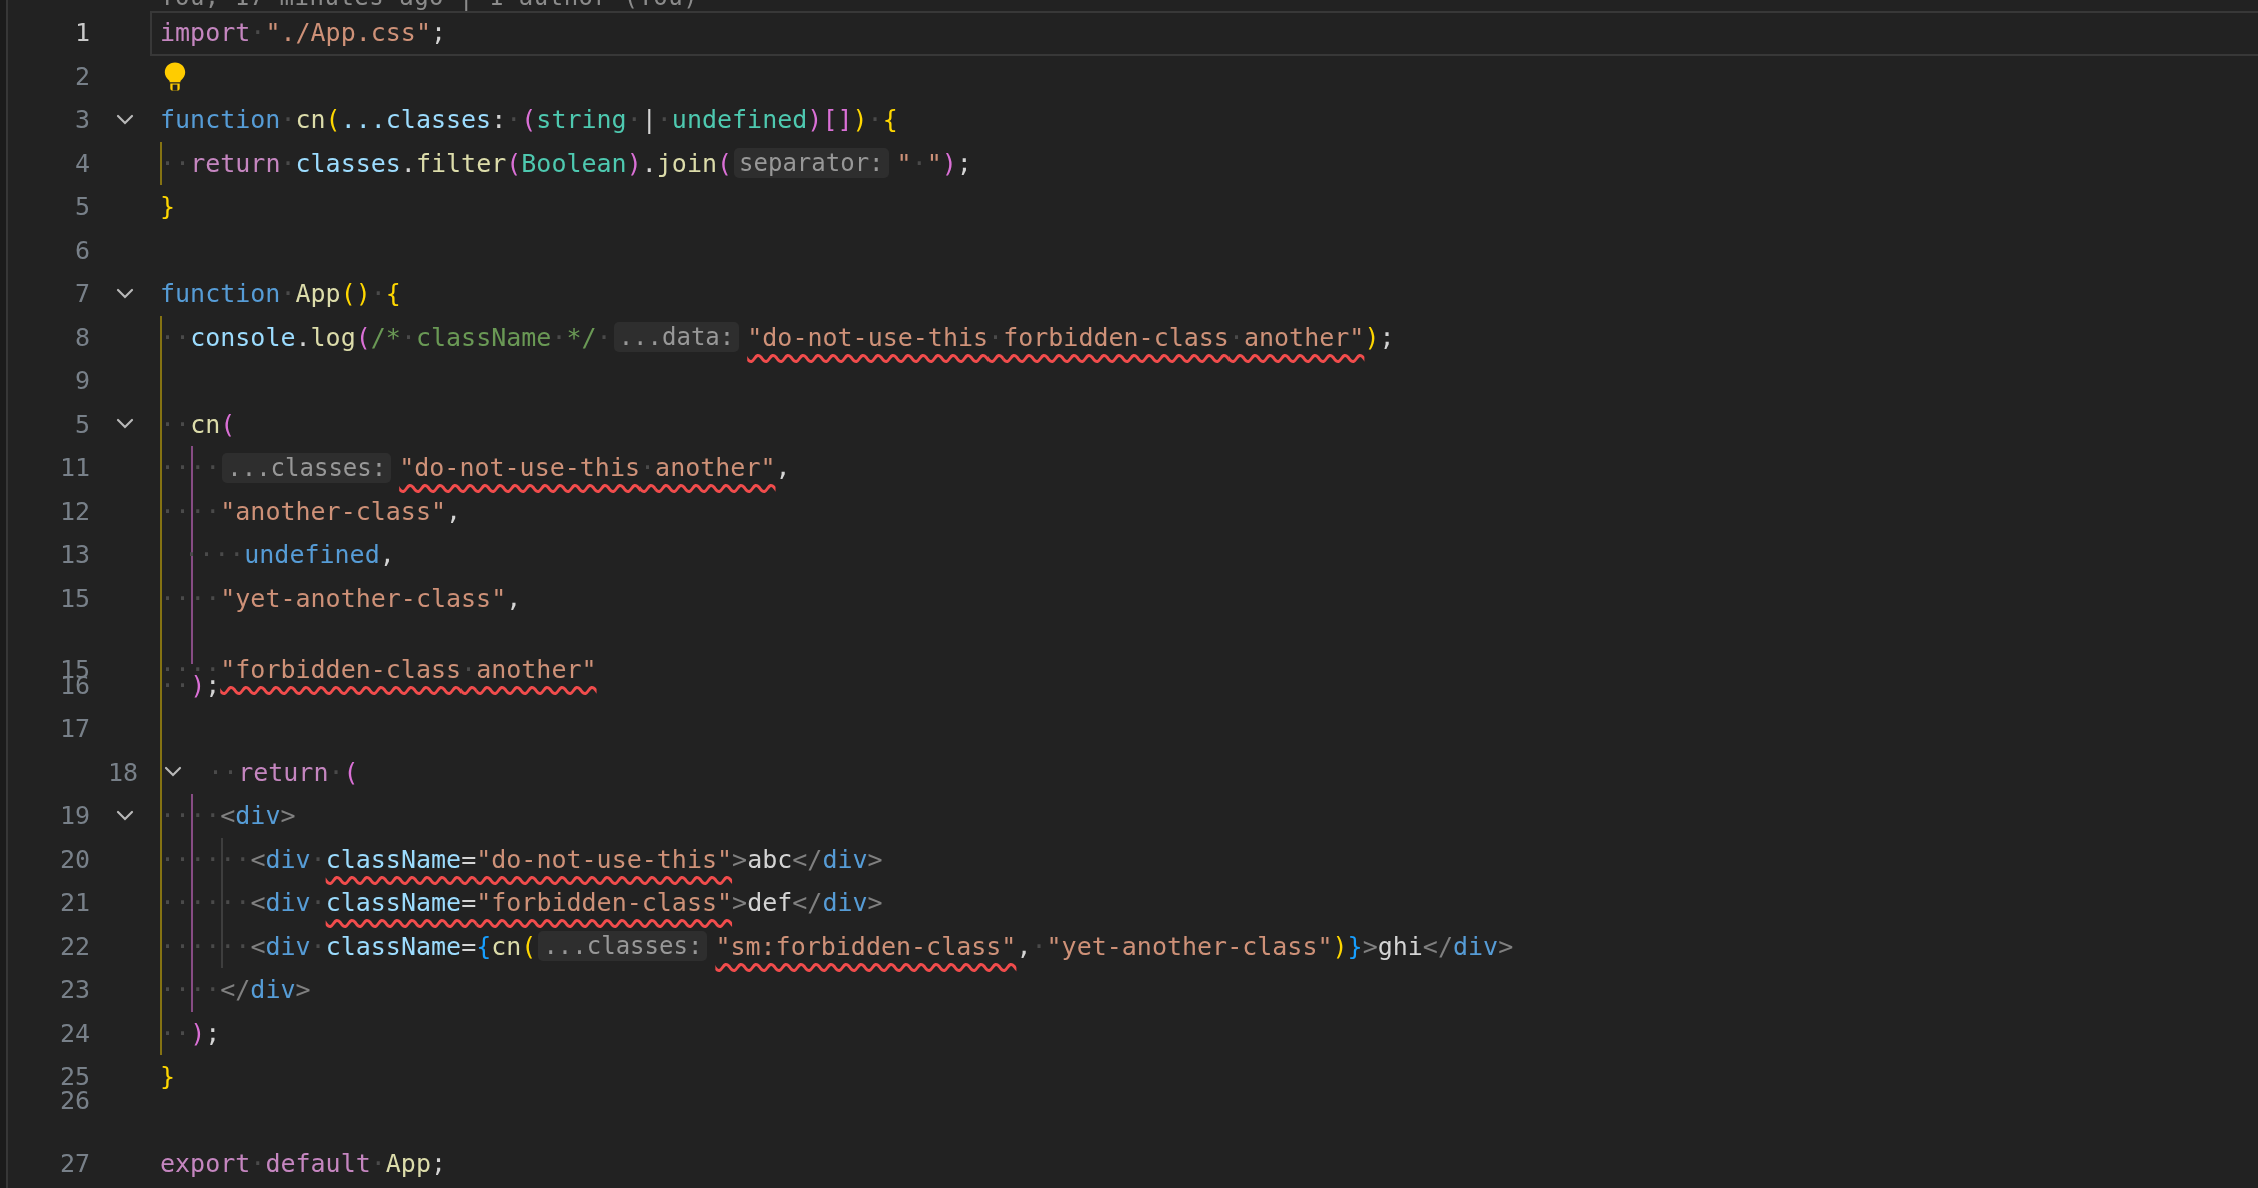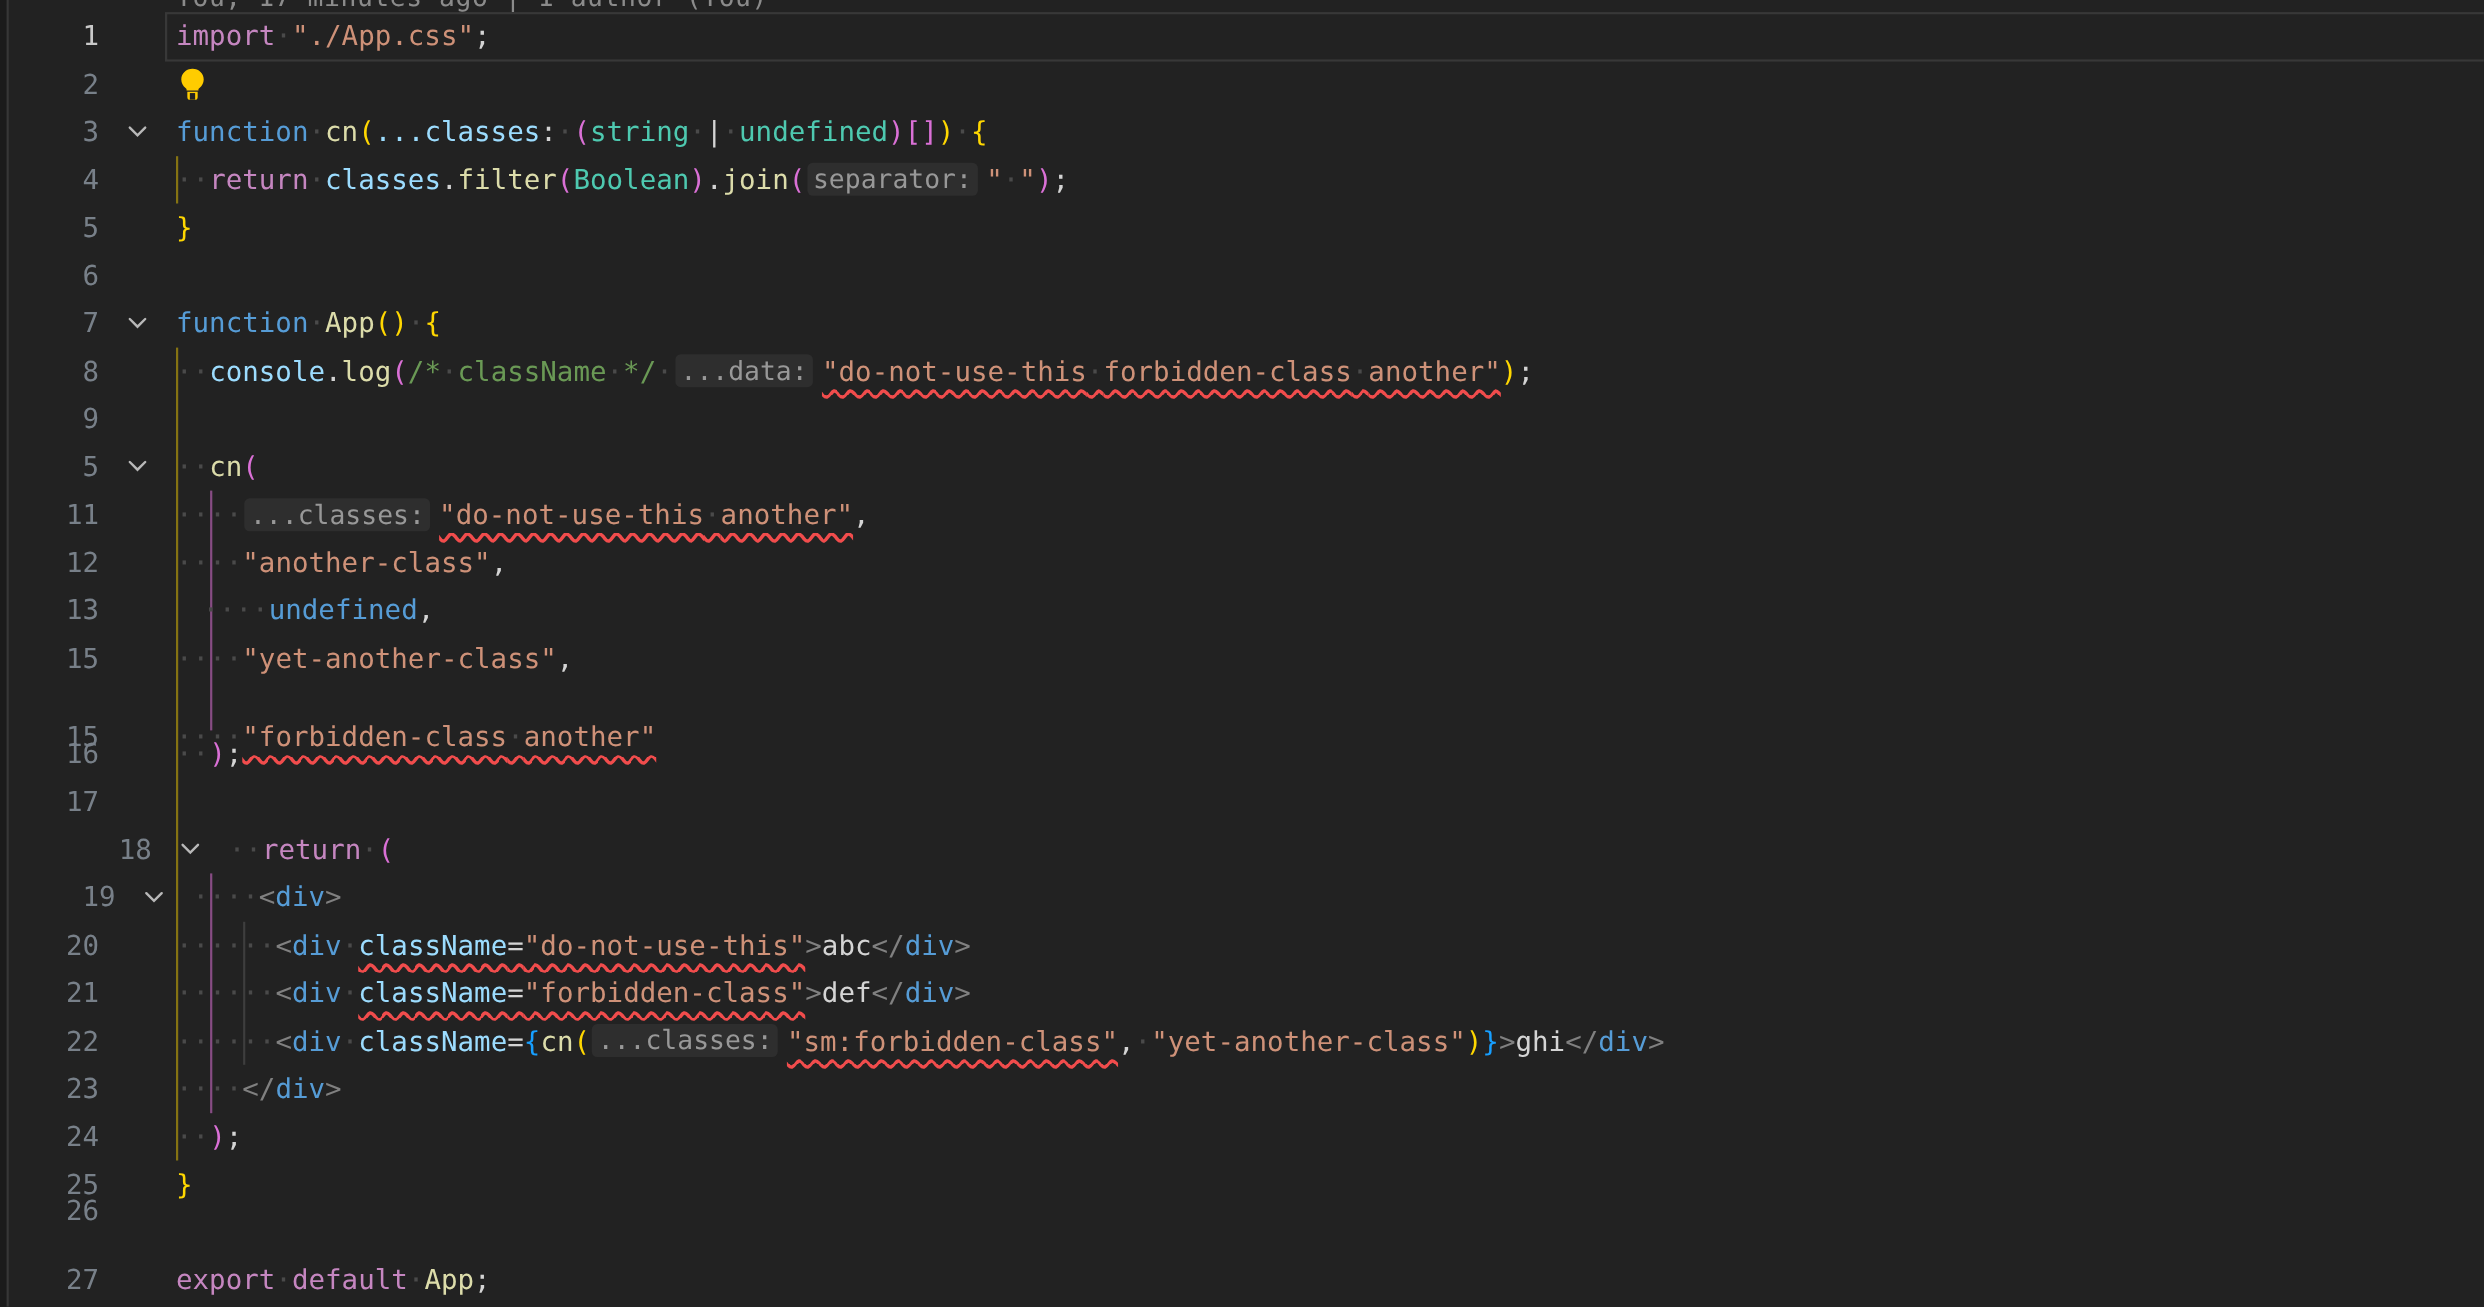--- a/index.html
+++ b/index.html
@@ -85,21 +85,21 @@
       <div class="row" style="top: 446px;"><div class="ln">11</div><div class="fold"></div><div class="code"><span class="tk" style="color:#D4D4D4"><span class="ws">·</span><span class="ws">·</span><span class="ws">·</span><span class="ws">·</span></span><span class="tk inlay" style="color:#D4D4D4">...classes:</span><span class="tk sq" style="color:#CE9178">"do-not-use-this<span class="ws">·</span>another"</span><span class="tk" style="color:#D4D4D4">,</span></div></div>
       <div class="row" style="top: 489.5px;"><div class="ln">12</div><div class="fold"></div><div class="code"><span class="tk" style="color:#D4D4D4"><span class="ws">·</span><span class="ws">·</span><span class="ws">·</span><span class="ws">·</span></span><span class="tk" style="color:#CE9178">"another-class"</span><span class="tk" style="color:#D4D4D4">,</span></div></div>
       <div class="row" style="top: 533px; gap: 12px;"><div class="ln">13</div><div class="fold"></div><div class="code"><span class="tk" style="color:#D4D4D4"><span class="ws">·</span><span class="ws">·</span><span class="ws">·</span><span class="ws">·</span></span><span class="tk" style="color:#569CD6">undefined</span><span class="tk" style="color:#D4D4D4">,</span></div></div>
       <div class="row" style="top: 576.5px;"><div class="ln">15</div><div class="fold"></div><div class="code"><span class="tk" style="color:#D4D4D4"><span class="ws">·</span><span class="ws">·</span><span class="ws">·</span><span class="ws">·</span></span><span class="tk" style="color:#CE9178">"yet-another-class"</span><span class="tk" style="color:#D4D4D4">,</span></div></div>
       <div class="row" style="top: 648px;"><div class="ln">15</div><div class="fold"></div><div class="code"><span class="tk" style="color:#D4D4D4"><span class="ws">·</span><span class="ws">·</span><span class="ws">·</span><span class="ws">·</span></span><span class="tk sq" style="color:#CE9178">"forbidden-class<span class="ws">·</span>another"</span></div></div>
       <div class="row" style="top: 663.5px;"><div class="ln">16</div><div class="fold"></div><div class="code"><span class="tk" style="color:#D4D4D4"><span class="ws">·</span><span class="ws">·</span></span><span class="tk" style="color:#DA70D6">)</span><span class="tk" style="color:#D4D4D4">;</span></div></div>
       <div class="row" style="top: 707px;"><div class="ln">17</div><div class="fold"></div><div class="code"></div></div>
       <div class="row" style="top: 750.5px; margin-left: 48px;"><div class="ln">18</div><div class="fold"><svg width="20" height="14" viewBox="0 0 20 14">
             <path d="M3 3 L10 10 L17 3" stroke="#b8b8b8" stroke-width="2.2" fill="none" stroke-linecap="round"></path>
           </svg></div><div class="code"><span class="tk" style="color:#D4D4D4"><span class="ws">·</span><span class="ws">·</span></span><span class="tk" style="color:#C586C0">return<span class="ws">·</span></span><span class="tk" style="color:#DA70D6">(</span></div></div>
-      <div class="row" style="top: 794px; padding-left: 15px;"><div class="ln">19</div><div class="fold"><svg width="20" height="14" viewBox="0 0 20 14">
+      <div class="row" style="top: 794px;"><div class="ln">19</div><div class="fold"><svg width="20" height="14" viewBox="0 0 20 14">
             <path d="M3 3 L10 10 L17 3" stroke="#b8b8b8" stroke-width="2.2" fill="none" stroke-linecap="round"></path>
           </svg></div><div class="code"><span class="tk" style="color:#D4D4D4"><span class="ws">·</span><span class="ws">·</span><span class="ws">·</span><span class="ws">·</span></span><span class="tk" style="color:#808080">&lt;</span><span class="tk" style="color:#569CD6">div</span><span class="tk" style="color:#808080">&gt;</span></div></div>
       <div class="row" style="top: 837.5px;"><div class="ln">20</div><div class="fold"></div><div class="code"><span class="tk" style="color:#D4D4D4"><span class="ws">·</span><span class="ws">·</span><span class="ws">·</span><span class="ws">·</span><span class="ws">·</span><span class="ws">·</span></span><span class="tk" style="color:#808080">&lt;</span><span class="tk" style="color:#569CD6">div</span><span class="tk" style="color:#D4D4D4"><span class="ws">·</span></span><span class="tk sq" style="color:#9CDCFE">className</span><span class="tk sq" style="color:#D4D4D4">=</span><span class="tk sq" style="color:#CE9178">"do-not-use-this"</span><span class="tk" style="color:#808080">&gt;</span><span class="tk" style="color:#D4D4D4">abc</span><span class="tk" style="color:#808080">&lt;/</span><span class="tk" style="color:#569CD6">div</span><span class="tk" style="color:#808080">&gt;</span></div></div>
       <div class="row" style="top: 881px;"><div class="ln">21</div><div class="fold"></div><div class="code"><span class="tk" style="color:#D4D4D4"><span class="ws">·</span><span class="ws">·</span><span class="ws">·</span><span class="ws">·</span><span class="ws">·</span><span class="ws">·</span></span><span class="tk" style="color:#808080">&lt;</span><span class="tk" style="color:#569CD6">div</span><span class="tk" style="color:#D4D4D4"><span class="ws">·</span></span><span class="tk sq" style="color:#9CDCFE">className</span><span class="tk sq" style="color:#D4D4D4">=</span><span class="tk sq" style="color:#CE9178">"forbidden-class"</span><span class="tk" style="color:#808080">&gt;</span><span class="tk" style="color:#D4D4D4">def</span><span class="tk" style="color:#808080">&lt;/</span><span class="tk" style="color:#569CD6">div</span><span class="tk" style="color:#808080">&gt;</span></div></div>
       <div class="row" style="top: 924.5px;"><div class="ln">22</div><div class="fold"></div><div class="code"><span class="tk" style="color:#D4D4D4"><span class="ws">·</span><span class="ws">·</span><span class="ws">·</span><span class="ws">·</span><span class="ws">·</span><span class="ws">·</span></span><span class="tk" style="color:#808080">&lt;</span><span class="tk" style="color:#569CD6">div</span><span class="tk" style="color:#D4D4D4"><span class="ws">·</span></span><span class="tk" style="color:#9CDCFE">className</span><span class="tk" style="color:#D4D4D4">=</span><span class="tk" style="color:#179FFF">{</span><span class="tk" style="color:#DCDCAA">cn</span><span class="tk" style="color:#FFD700">(</span><span class="tk inlay" style="color:#D4D4D4">...classes:</span><span class="tk sq" style="color:#CE9178">"sm:forbidden-class"</span><span class="tk" style="color:#D4D4D4">,<span class="ws">·</span></span><span class="tk" style="color:#CE9178">"yet-another-class"</span><span class="tk" style="color:#FFD700">)</span><span class="tk" style="color:#179FFF">}</span><span class="tk" style="color:#808080">&gt;</span><span class="tk" style="color:#D4D4D4">ghi</span><span class="tk" style="color:#808080">&lt;/</span><span class="tk" style="color:#569CD6">div</span><span class="tk" style="color:#808080">&gt;</span></div></div>
       <div class="row" style="top: 968px;"><div class="ln">23</div><div class="fold"></div><div class="code"><span class="tk" style="color:#D4D4D4"><span class="ws">·</span><span class="ws">·</span><span class="ws">·</span><span class="ws">·</span></span><span class="tk" style="color:#808080">&lt;/</span><span class="tk" style="color:#569CD6">div</span><span class="tk" style="color:#808080">&gt;</span></div></div>
       <div class="row" style="top: 1011.5px;"><div class="ln">24</div><div class="fold"></div><div class="code"><span class="tk" style="color:#D4D4D4"><span class="ws">·</span><span class="ws">·</span></span><span class="tk" style="color:#DA70D6">)</span><span class="tk" style="color:#D4D4D4">;</span></div></div>
       <div class="row" style="top: 1055px;"><div class="ln">25</div><div class="fold"></div><div class="code"><span class="tk" style="color:#FFD700">}</span></div></div>
       <div class="row" style="top: 1079px;"><div class="ln">26</div><div class="fold"></div><div class="code"></div></div>
       <div class="row" style="top: 1142px;"><div class="ln">27</div><div class="fold"></div><div class="code"><span class="tk" style="color:#C586C0">export<span class="ws">·</span>default<span class="ws">·</span></span><span class="tk" style="color:#DCDCAA">App</span><span class="tk" style="color:#D4D4D4">;</span></div></div>

